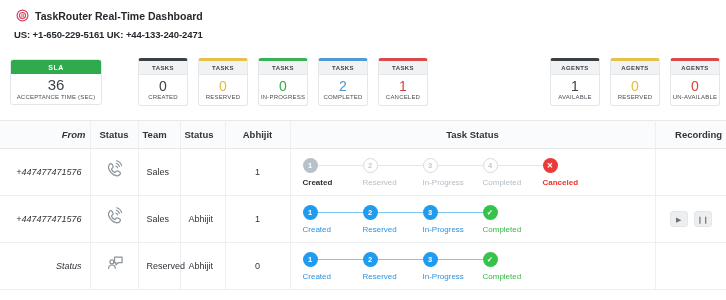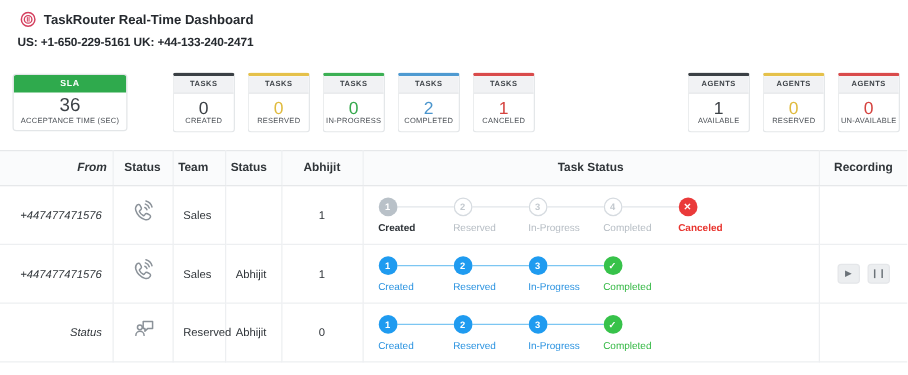--- a/index.html
+++ b/index.html
@@ -106,21 +106,21 @@
     color: #2f3439;
     vertical-align: middle;
   }
   .tbl td:last-child { border-right: none; }
   .c-from   { width: 90px;  text-align: right; font-style: italic; }
   .c-chan   { width: 48px;  text-align: center; }
   .c-team   { width: 42px;  text-align: left; margin-left: 20px; }
   .c-agent  { width: 45px;  text-align: left; }
   .c-prio   { width: 65px;  text-align: center; }
   .c-status { width: 365px; }
-  .c-rec    { width: 71px;  text-align: center; }
+  .c-rec    { width: 71px;  text-align: right; }
 
   .chan-ico { display: inline-block; line-height: 0; }
 
   
   .stepper { display: flex; align-items: flex-start; padding-left: 4px; }
   .step { position: relative; flex: 0 0 auto; width: 60px; }
   .step .dot-row { display: flex; align-items: center; height: 16px; }
   .dot {
     width: 15px; height: 15px; border-radius: 50%;
     display: flex; align-items: center; justify-content: center;

